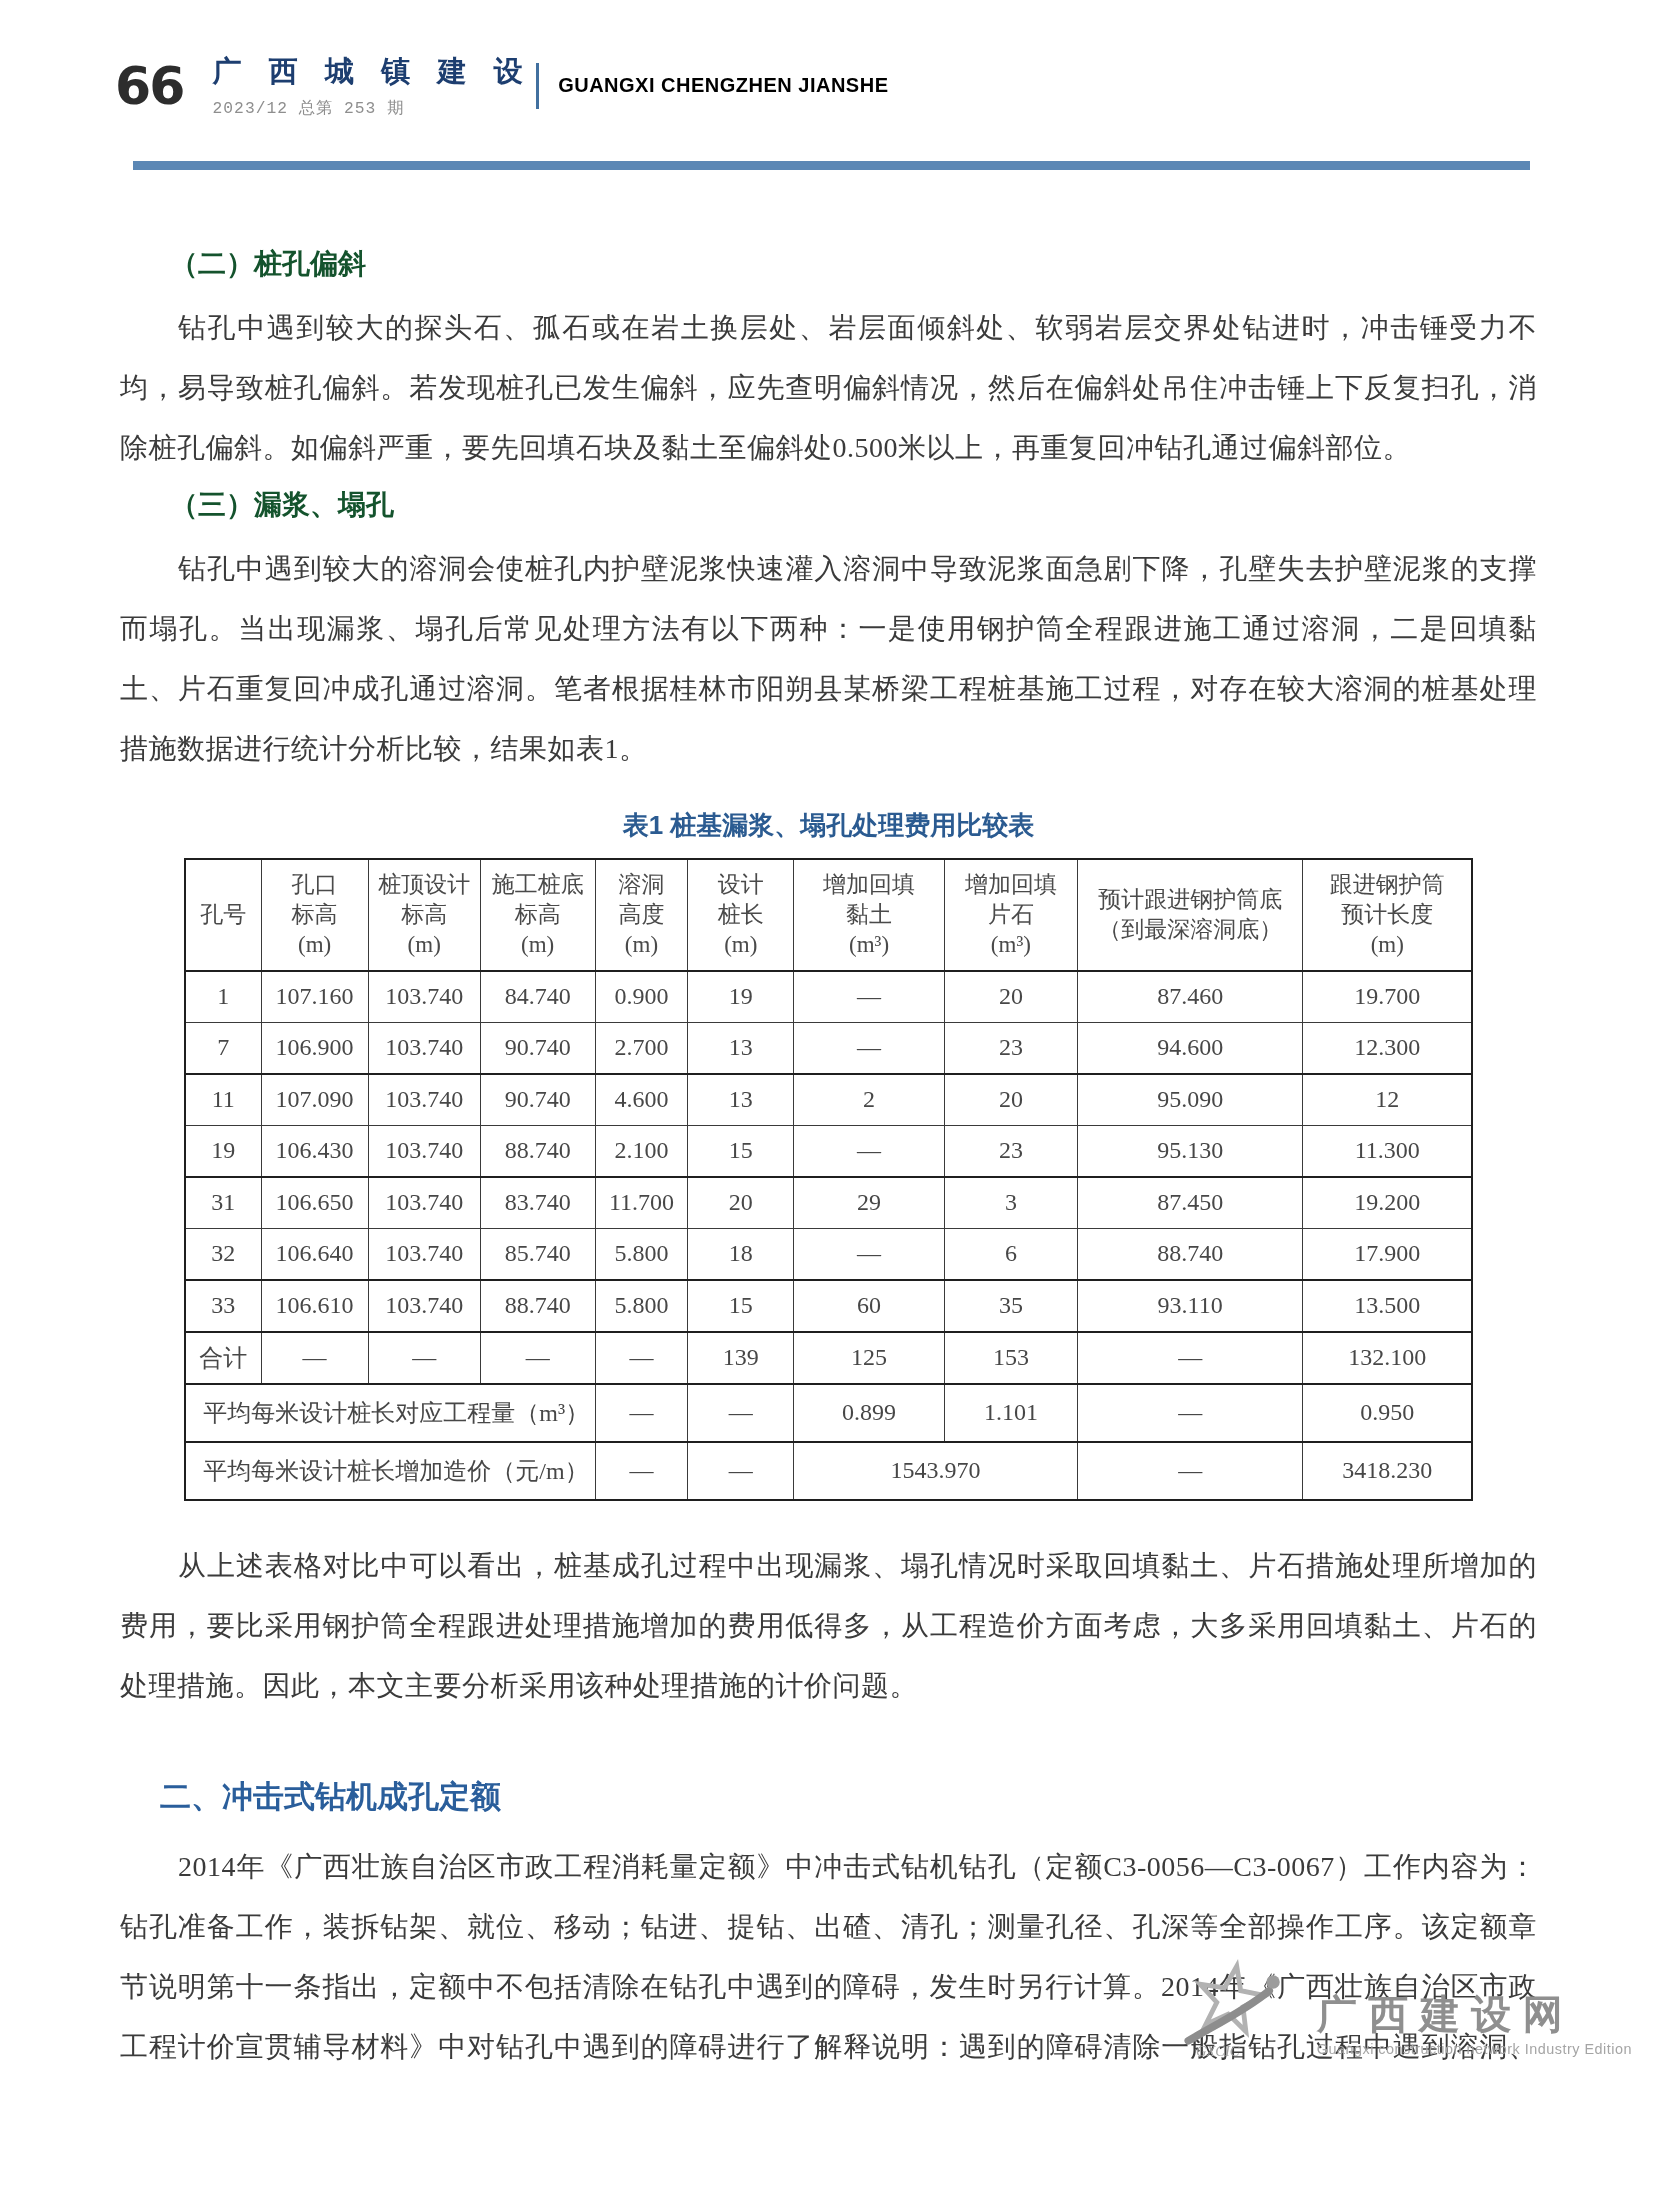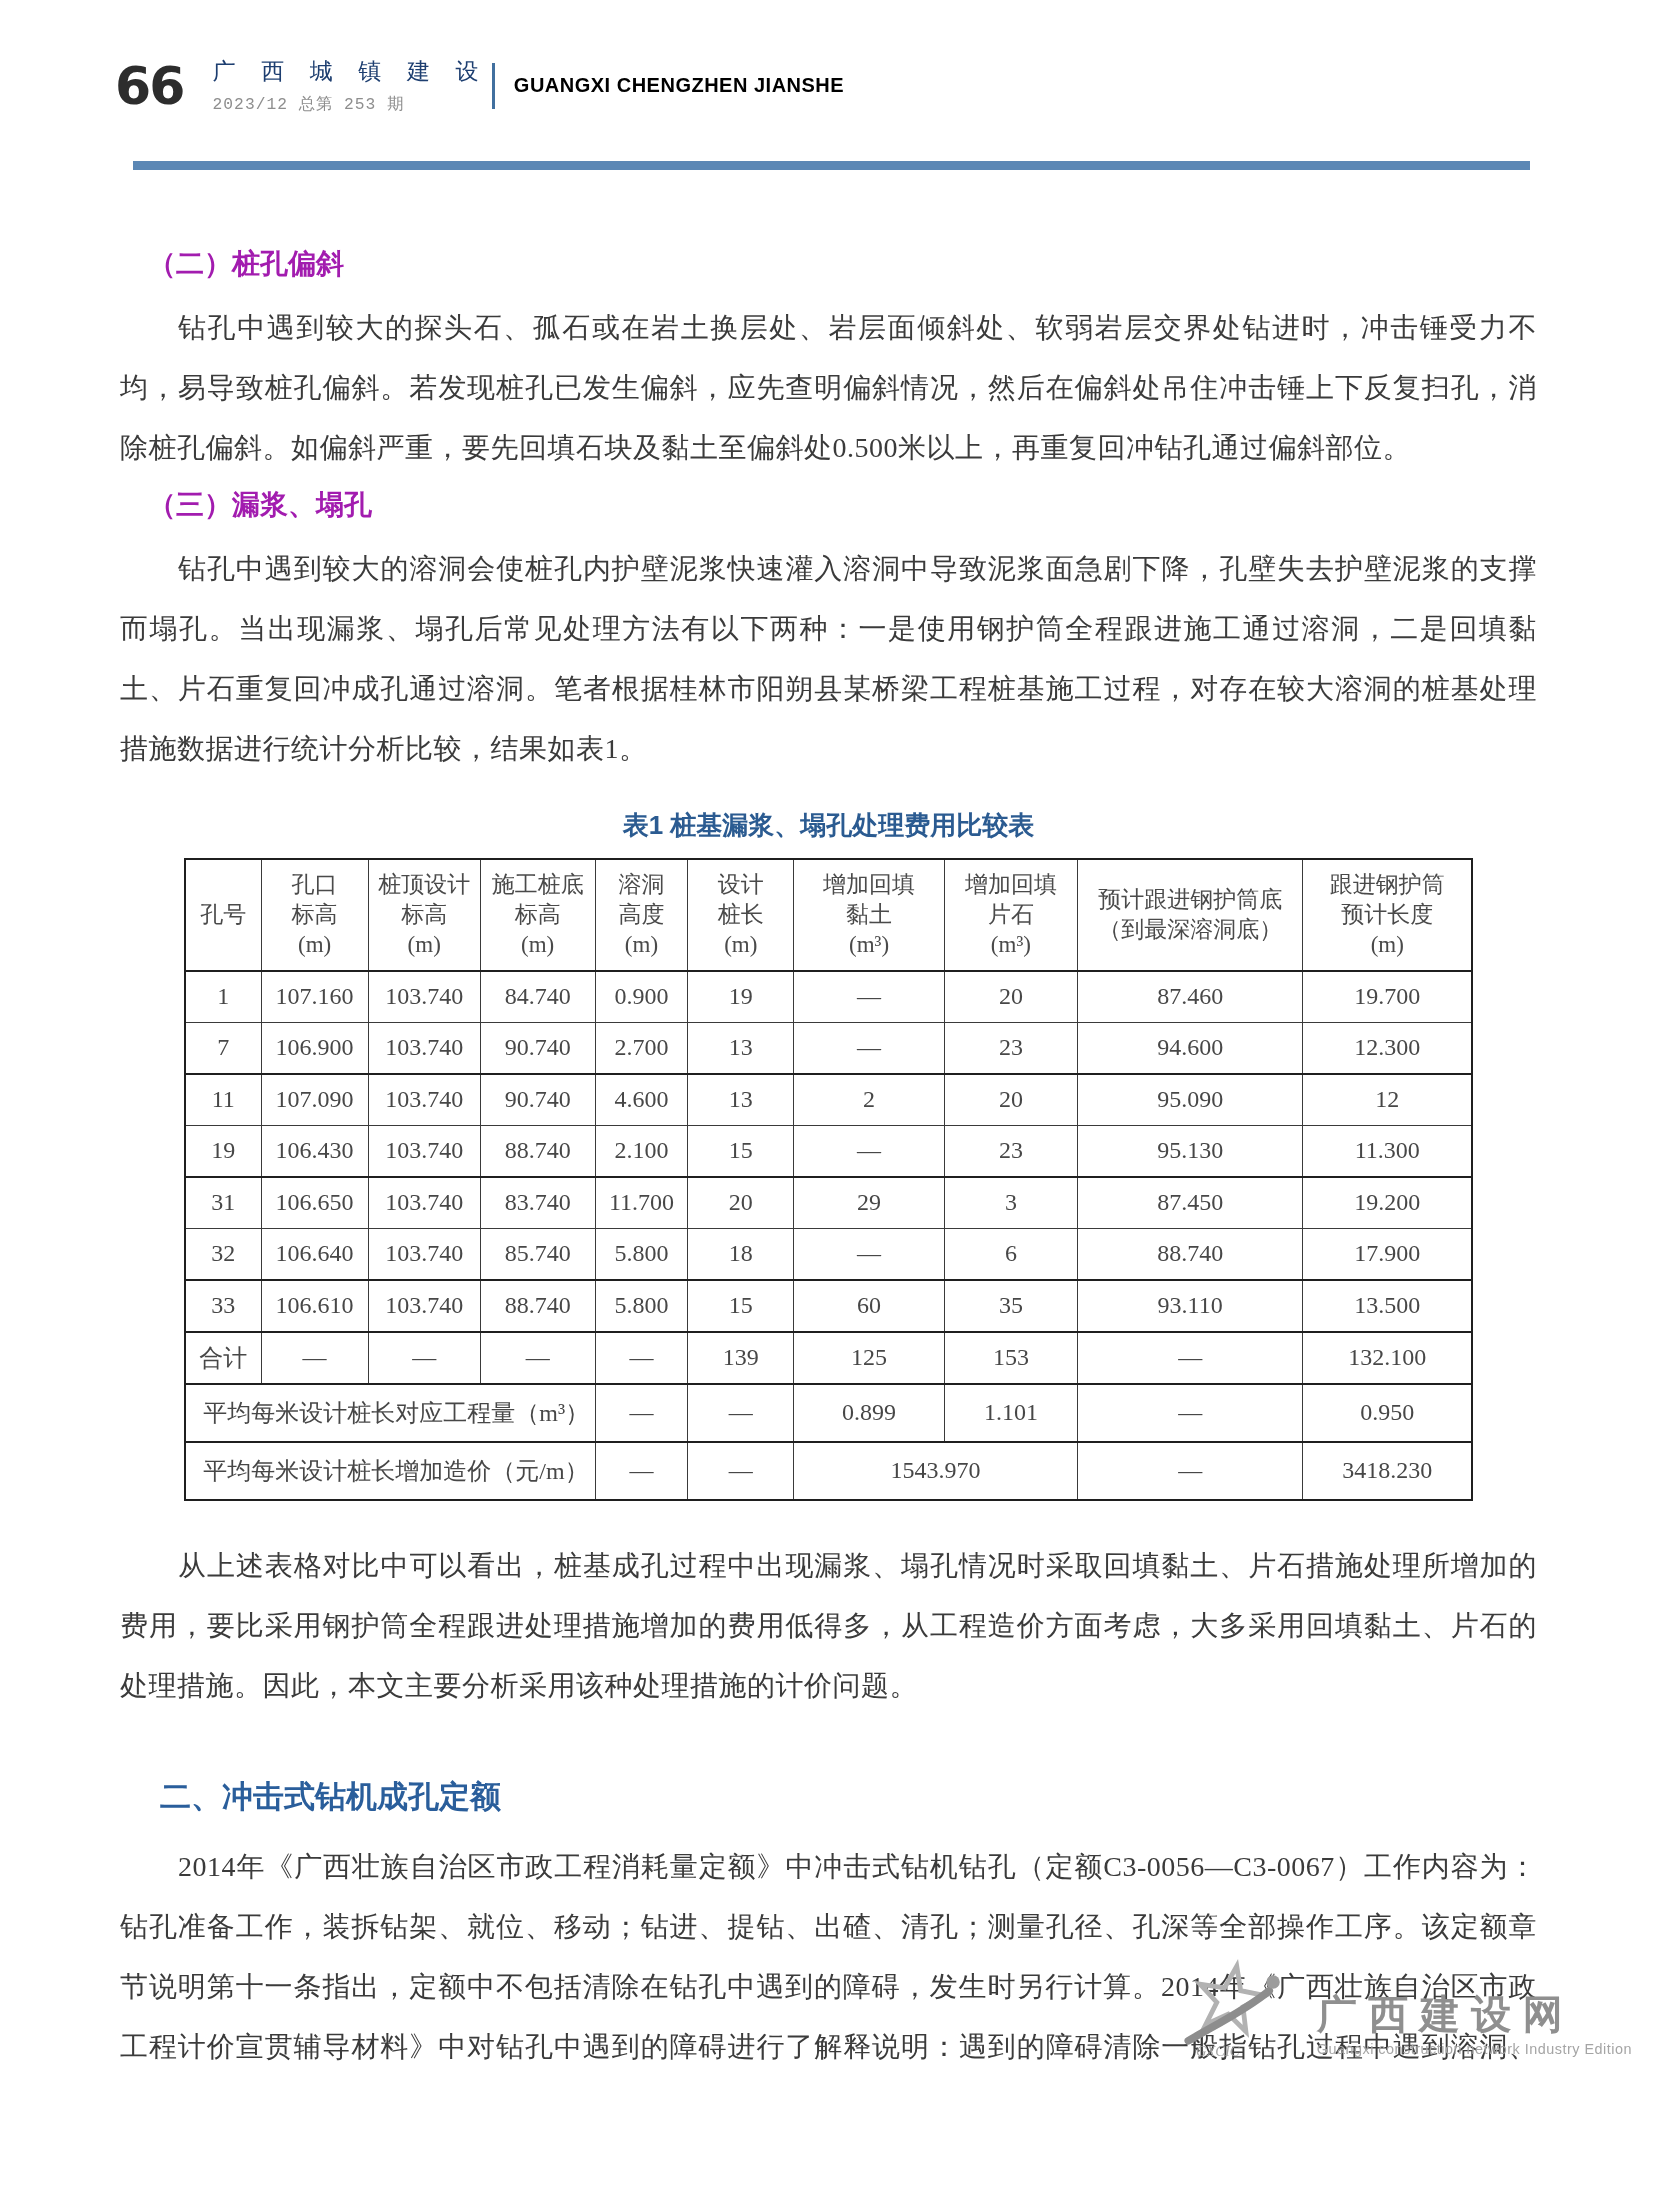--- a/index.html
+++ b/index.html
@@ -19,38 +19,38 @@
     margin-left:115px;height:63px;
   }
   .page-num{
     font-family:"DejaVu Sans",sans-serif;
     font-weight:bold;font-size:52px;line-height:1;
     color:#2d2d2d;letter-spacing:-1.9px;
   }
   .journal-block{margin-left:29px;}
   .journal-cn{
     font-family:"Liberation Sans",sans-serif;
-    font-weight:normal;font-size:23px;color:#1d3e70;letter-spacing:9.6px;
+    font-weight:bold;font-size:29px;color:#1d3e70;letter-spacing:9.6px;
   }
   .journal-issue{
     font-family:Liberation Mono, monospace;
     font-size:16.3px;color:#8e8e8e;margin-top:5.8px;letter-spacing:1px;
   }
   .hdr-divider{width:2.9px;height:46px;background:#41709f;margin:0 19px 0 3.8px;}
   .journal-en{
     font-family:"Liberation Sans",sans-serif;
     font-weight:bold;font-size:20px;color:#000000;letter-spacing:0.5px;
   }
   .blue-rule{height:8.6px;background:#5b87b5;margin:44px 127px 0 133px;}
   
   .content{padding:0 120px;}
   .sub-heading{
     font-family:"Liberation Sans",sans-serif;
-    font-weight:bold;font-size:28px;color:#a21caf;
-    margin:75px 0 0 28px;
+    font-weight:bold;font-size:28px;color:#14532d;
+    margin:75px 0 0 50px;
   }
   .sub-heading.second{margin-top:7.7px;}
   .main-heading{
     font-family:"Liberation Sans",sans-serif;
     font-weight:bold;font-size:31px;color:#2a5e9b;
     margin:60px 0 0 40px;
   }
   .body-para{
     margin:15.4px 0 0 0;
     font-size:28px;line-height:60px;

